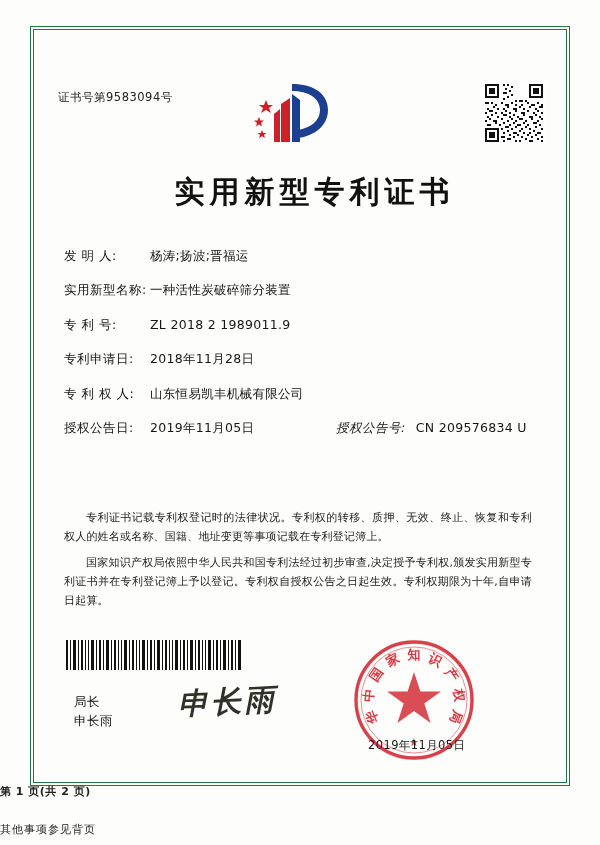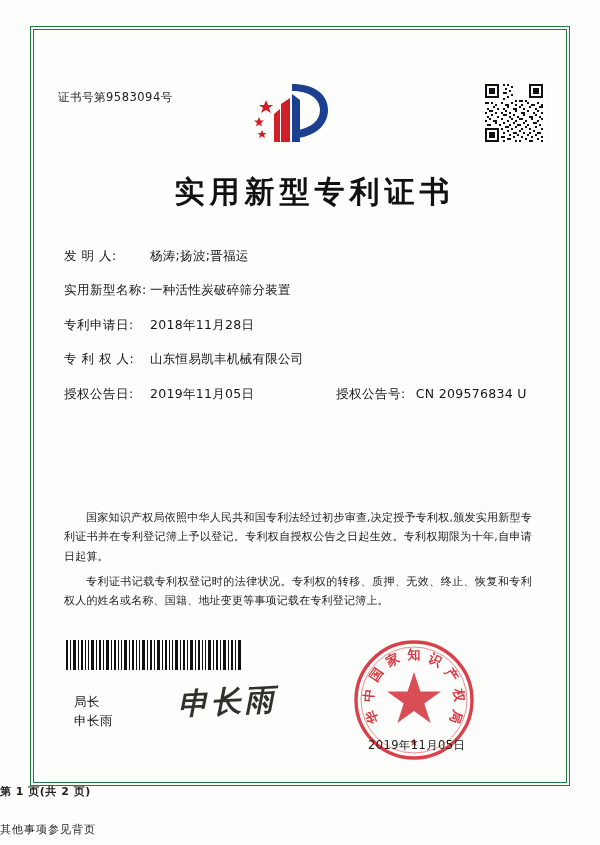--- a/index.html
+++ b/index.html
@@ -103,20 +103,21 @@
     letter-spacing: 0.3px;
   }
   .field-row.double .field-value {
     flex: 0 0 auto;
     min-width: 160px;
   }
   .field-label2 {
     margin-left: 26px;
     white-space: nowrap;
     letter-spacing: 0.5px;
+    font-style: italic;
   }
   .field-value2 {
     margin-left: 10px;
     letter-spacing: 0.3px;
   }
 
   
   .paras {
     position: absolute;
     left: 64px;
@@ -365,38 +366,42 @@
   <div class="fields">
     <div class="field-row">
       <span class="field-label">发 明 人:</span>
       <span class="field-value">杨涛;扬波;晋福运</span>
     </div>
     <div class="field-row">
       <span class="field-label">实用新型名称:</span>
       <span class="field-value">一种活性炭破碎筛分装置</span>
     </div>
     <div class="field-row">
+      <span class="field-label">专 利 号:</span>
+      <span class="field-value">ZL 2018 2 1989011.9</span>
+    </div>
+    <div class="field-row">
       <span class="field-label">专利申请日:</span>
       <span class="field-value">2018年11月28日</span>
     </div>
     <div class="field-row">
       <span class="field-label">专 利 权 人:</span>
       <span class="field-value">山东恒易凯丰机械有限公司</span>
     </div>
     <div class="field-row double" style="">
       <span class="field-label">授权公告日:</span>
       <span class="field-value">2019年11月05日</span>
       <span class="field-label2">授权公告号:</span>
       <span class="field-value2">CN 209576834 U</span>
     </div>
   </div>
 
   <div class="paras">
+    <p>专利证书记载专利权登记时的法律状况。专利权的转移、质押、无效、终止、恢复和专利权人的姓名或名称、国籍、地址变更等事项记载在专利登记簿上。</p>
     <p>国家知识产权局依照中华人民共和国专利法经过初步审查,决定授予专利权,颁发实用新型专利证书并在专利登记簿上予以登记。专利权自授权公告之日起生效。专利权期限为十年,自申请日起算。</p>
-    <p>专利证书记载专利权登记时的法律状况。专利权的转移、质押、无效、终止、恢复和专利权人的姓名或名称、国籍、地址变更等事项记载在专利登记簿上。</p>
   </div>
 
   <svg class="barcode" viewBox="0 0 176 30" shape-rendering="crispEdges">
     <g fill="#111111">
       <rect x="0" y="0" width="2" height="30"></rect>
         <rect x="4" y="0" width="1" height="30"></rect>
       <rect x="7" y="0" width="3" height="30"></rect>
         <rect x="12" y="0" width="1" height="30"></rect>
       <rect x="15" y="0" width="2" height="30"></rect>
         <rect x="19" y="0" width="1" height="30"></rect>

